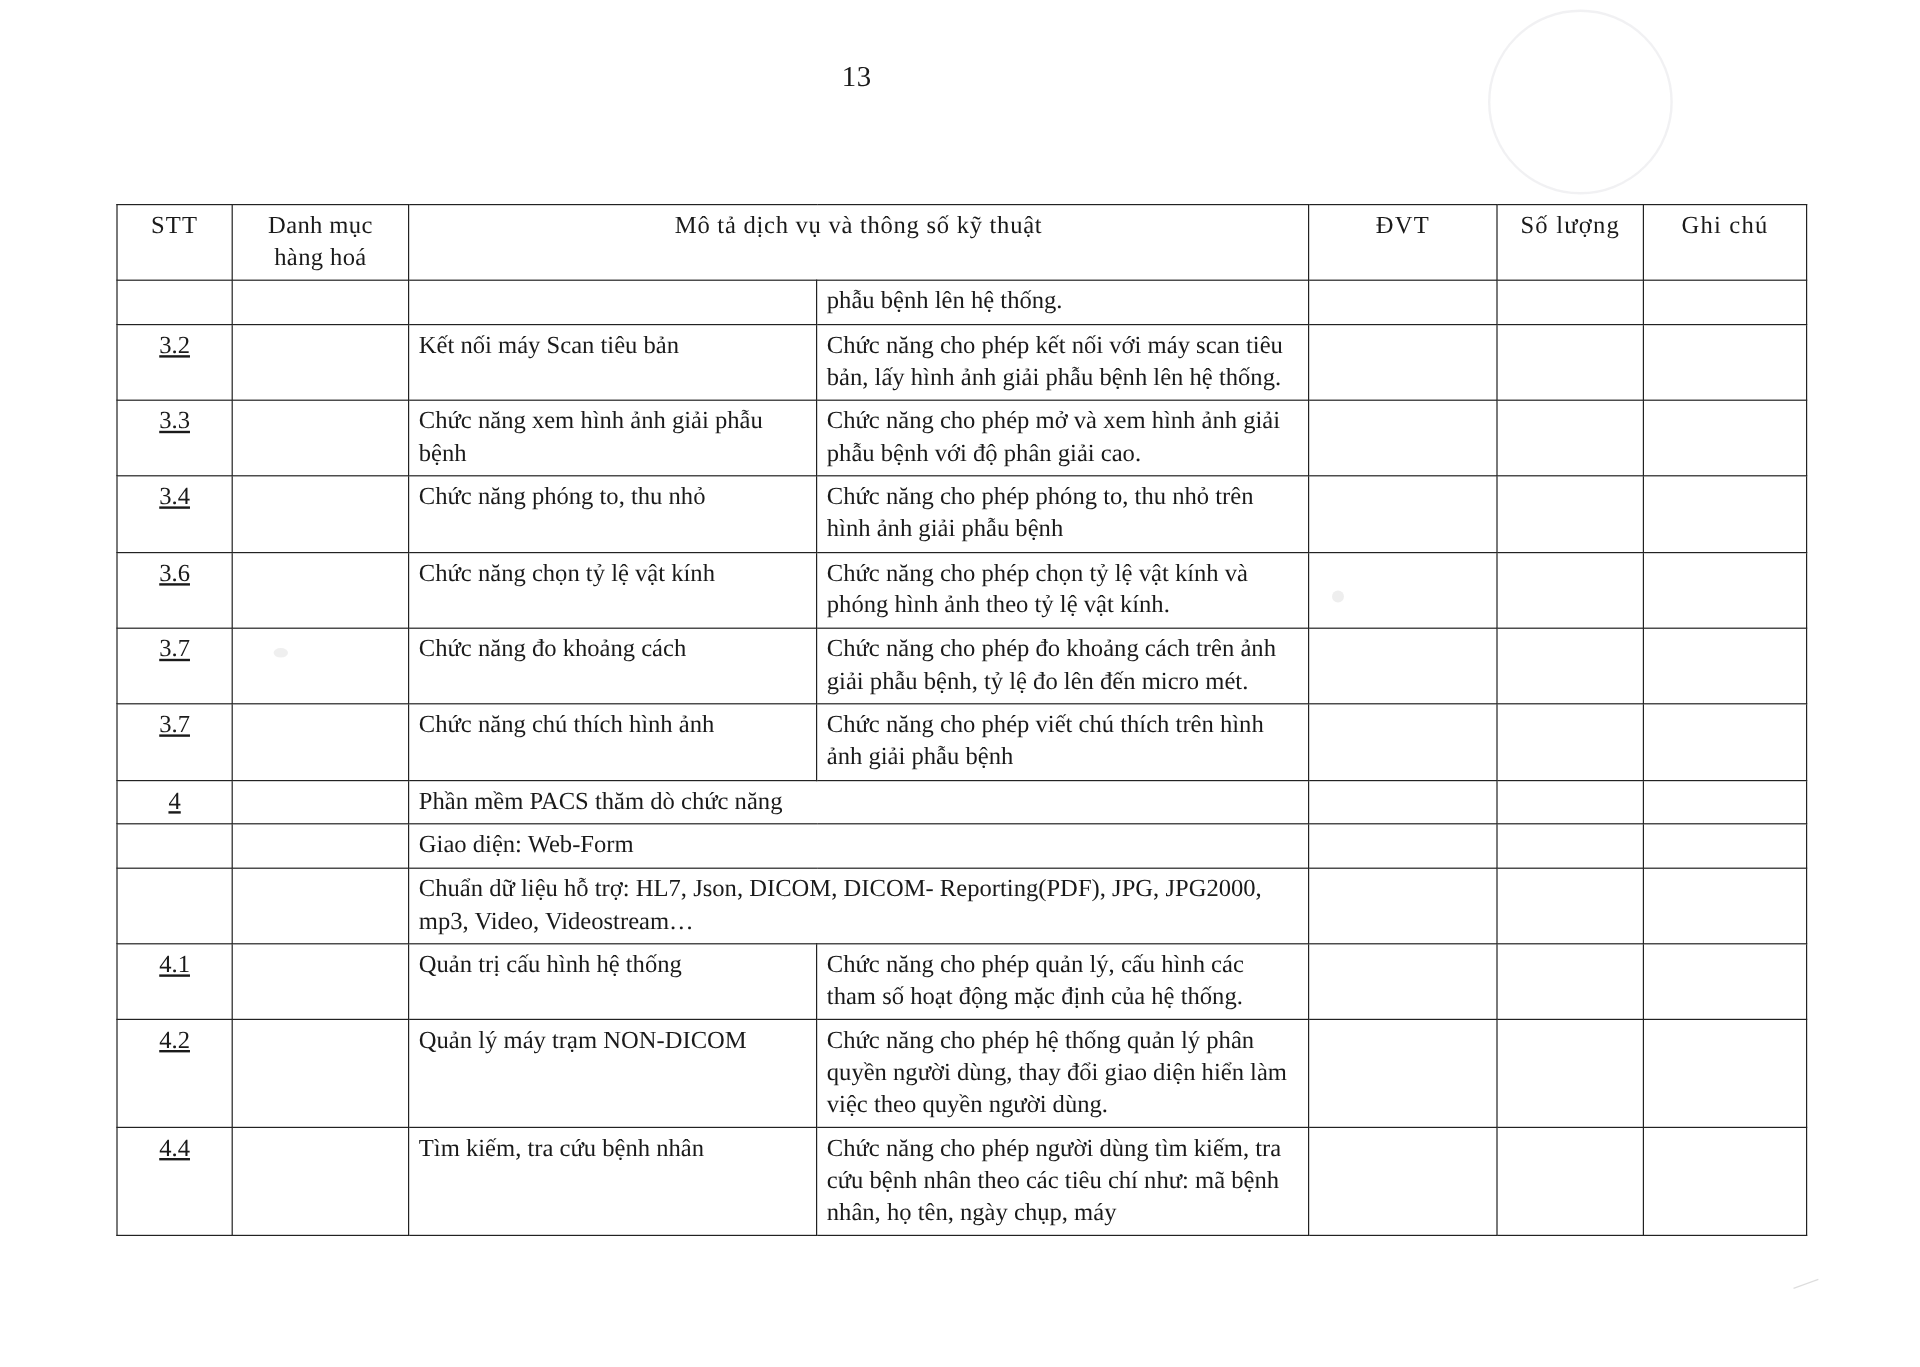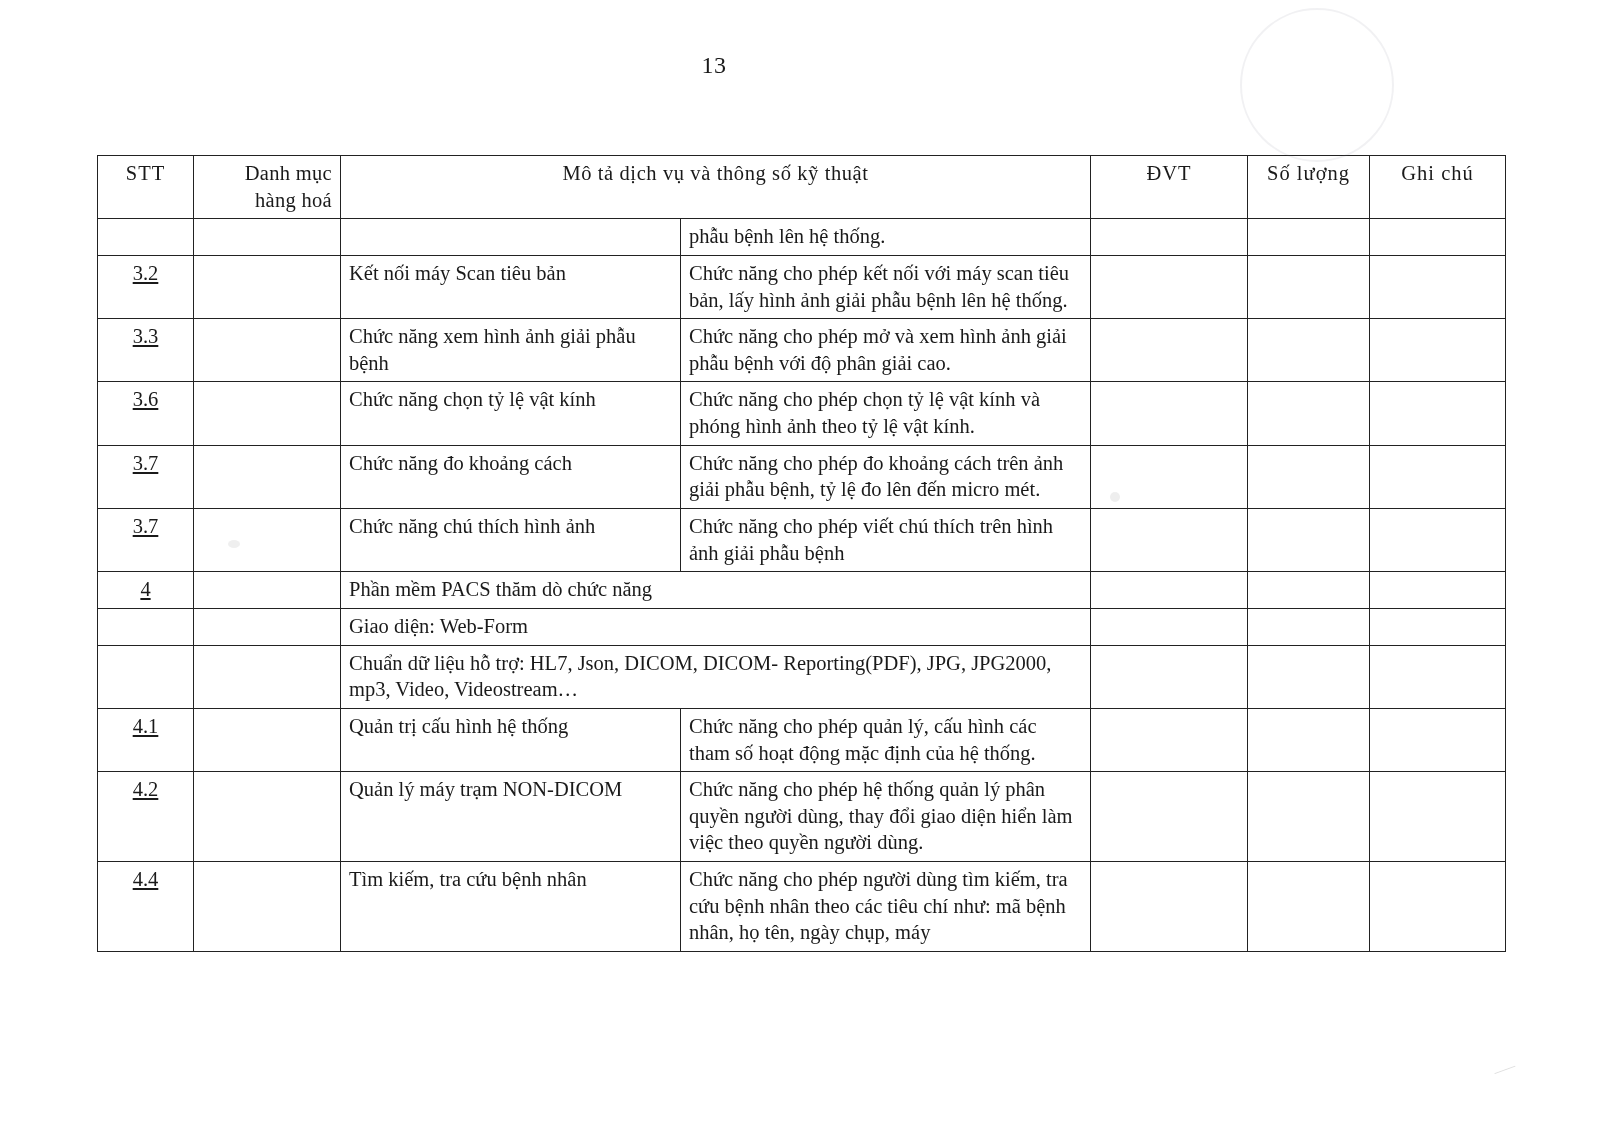--- a/index.html
+++ b/index.html
@@ -25,21 +25,21 @@
     position: absolute;
     top: 52px;
     left: 0;
     width: 1428px;
     text-align: center;
     font-size: 24px;
     letter-spacing: 0.5px;
   }
   .table-wrap {
     position: absolute;
-    top: 155px;
+    top: 170px;
     left: 97px;
     width: 1408px;
   }
   table.doc {
     border-collapse: collapse;
     width: 100%;
     table-layout: fixed;
   }
   table.doc td, table.doc th {
     border: 1.3px solid #222;
@@ -52,21 +52,21 @@
   thead th {
     text-align: center;
     vertical-align: middle;
     font-weight: bold;
     font-size: 20.5px;
     padding-top: 9px;
     padding-bottom: 9px;
     letter-spacing: 0.3px;
   }
   th.h-stt, th.h-dvt, th.h-sl, th.h-ghichu { letter-spacing: 1px; }
-  th.h-danhmuc { text-align: right; padding-left: 12px; line-height: 1.25; }
+  th.h-danhmuc { text-align: center; padding-left: 12px; line-height: 1.25; }
   th.h-mota { letter-spacing: 0.6px; }
 
   col.c-stt     { width: 96px; }
   col.c-danhmuc { width: 147px; }
   col.c-ten     { width: 340px; }
   col.c-mota    { width: 410px; }
   col.c-dvt     { width: 157px; }
   col.c-sl      { width: 122px; }
   col.c-ghichu  { width: 136px; }
 
@@ -143,20 +143,29 @@
         <tr>
           <td class="stt">3.3</td>
           <td class="blank"></td>
           <td class="ten">Chức năng xem hình ảnh giải phẫu bệnh</td>
           <td class="mota">Chức năng cho phép mở và xem hình ảnh giải phẫu bệnh với độ phân giải cao.</td>
           <td class="blank"></td>
           <td class="blank"></td>
           <td class="blank"></td>
         </tr>
 
+        <tr>
+          <td class="stt">3.4</td>
+          <td class="blank"></td>
+          <td class="ten">Chức năng phóng to, thu nhỏ</td>
+          <td class="mota">Chức năng cho phép phóng to, thu nhỏ trên hình ảnh giải phẫu bệnh</td>
+          <td class="blank"></td>
+          <td class="blank"></td>
+          <td class="blank"></td>
+        </tr>
 
 
         <tr>
           <td class="stt">3.6</td>
           <td class="blank"></td>
           <td class="ten">Chức năng chọn tỷ lệ vật kính</td>
           <td class="mota">Chức năng cho phép chọn tỷ lệ vật kính và phóng hình ảnh theo tỷ lệ vật kính.</td>
           <td class="blank"></td>
           <td class="blank"></td>
           <td class="blank"></td>

